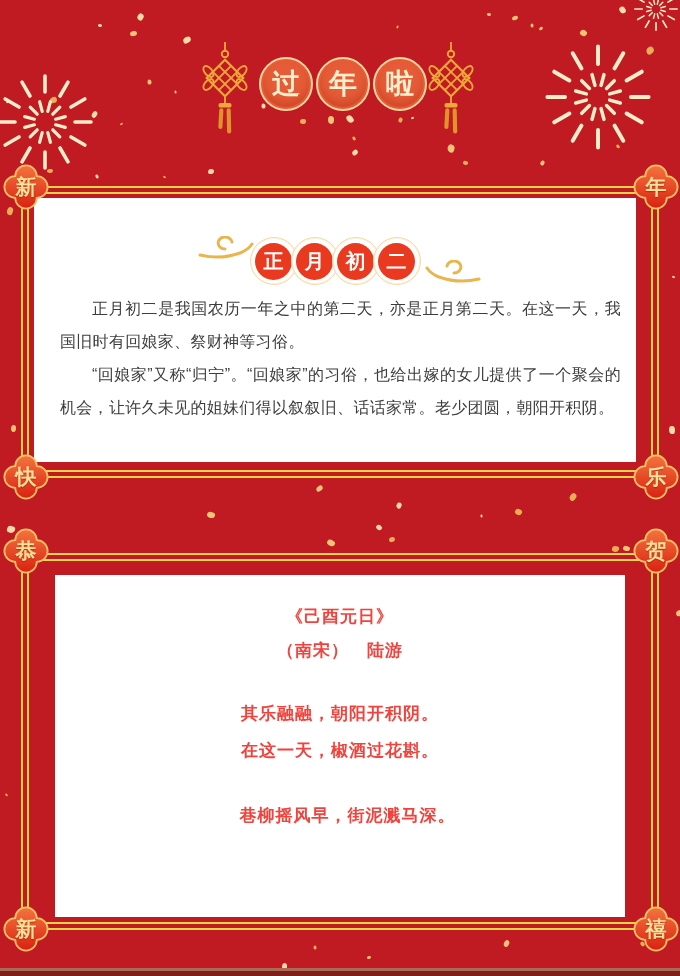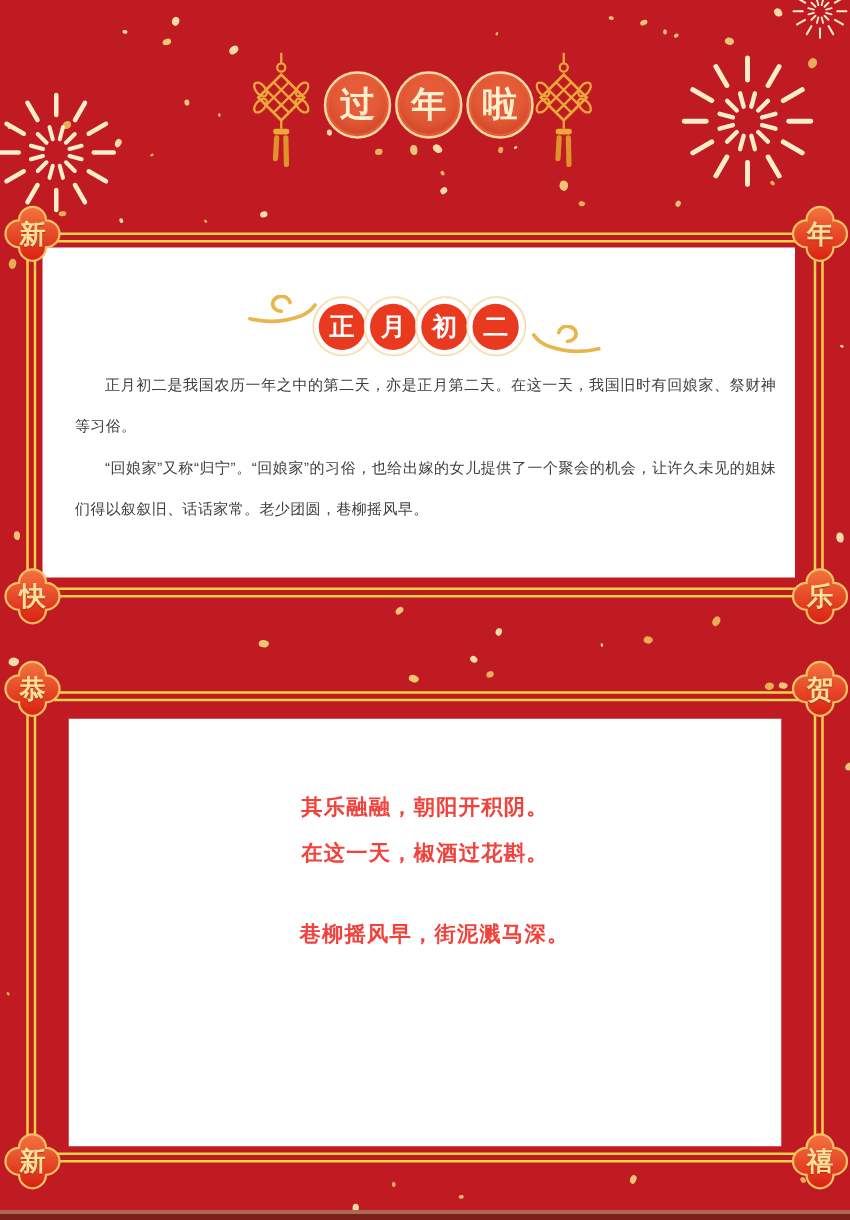--- a/index.html
+++ b/index.html
@@ -46,21 +46,21 @@
   .tflower{width:48px;height:48px;border-radius:50%;background:#fff;border:1px solid #f2d9a6;
     display:flex;align-items:center;justify-content:center;margin:0 -3.5px;
     box-shadow:0 0 0 1px #fdf4e0 inset;}
   .tflower .in{width:37px;height:37px;border-radius:50%;background:#e93a20;color:#ffffff;
     font-size:20px;font-weight:bold;display:flex;align-items:center;justify-content:center;}
   .cloud{position:absolute;width:56px;height:24px;}
   .cloud.r{transform:scaleX(-1);}
 
   
   .ptext{position:absolute;left:26px;right:15px;top:94px;color:var(--bodyText);
-    font-size:12px;line-height:33px;text-align:justify;letter-spacing:.3px;}
+    font-size:16px;line-height:33px;text-align:justify;letter-spacing:.3px;}
   .ptext p{text-indent:2em;}
 
   
   .poem{position:absolute;left:0;right:0;top:25px;text-align:center;color:var(--poemRed);
     font-weight:bold;font-size:17px;letter-spacing:1px;}
   .poem-head{line-height:34px;}
   .stanza{line-height:37px;}
   .stanza.s1{margin-top:27px;}
   .stanza.s2{margin-top:28px;padding-left:15px;}
 
@@ -315,26 +315,30 @@
         </div>
     </div>
     <svg class="cloud r" style="left:391px;top:62px" viewBox="0 0 56 24">
       <g fill="none" stroke="#e9b64d" stroke-width="3" stroke-linecap="round">
         <path d="M34,6 a7,6 0 1,0 -7,7"></path>
         <path d="M2,19 q20,5 40,-2 q8,-3 12,-9"></path>
       </g>
     </svg>
     <div class="ptext">
       <p>正月初二是我国农历一年之中的第二天，亦是正月第二天。在这一天，我国旧时有回娘家、祭财神等习俗。</p>
-      <p>“回娘家”又称“归宁”。“回娘家”的习俗，也给出嫁的女儿提供了一个聚会的机会，让许久未见的姐妹们得以叙叙旧、话话家常。老少团圆，巷柳摇风早。</p>
+      <p>“回娘家”又称“归宁”。“回娘家”的习俗，也给出嫁的女儿提供了一个聚会的机会，让许久未见的姐妹们得以叙叙旧、话话家常。老少团圆，朝阳开积阴。</p>
     </div>
   </div>
 
   <div class="card card2">
     <div class="poem">
+      <div class="poem-head">
+        <div>《己酉元日》</div>
+        <div>（南宋）　陆游</div>
+      </div>
       <div class="stanza s1">
         <div>其乐融融，朝阳开积阴。</div>
         <div>在这一天，椒酒过花斟。</div>
       </div>
       <div class="stanza s2">
         <div>巷柳摇风早，街泥溅马深。</div>
       </div>
     </div>
   </div>
 

